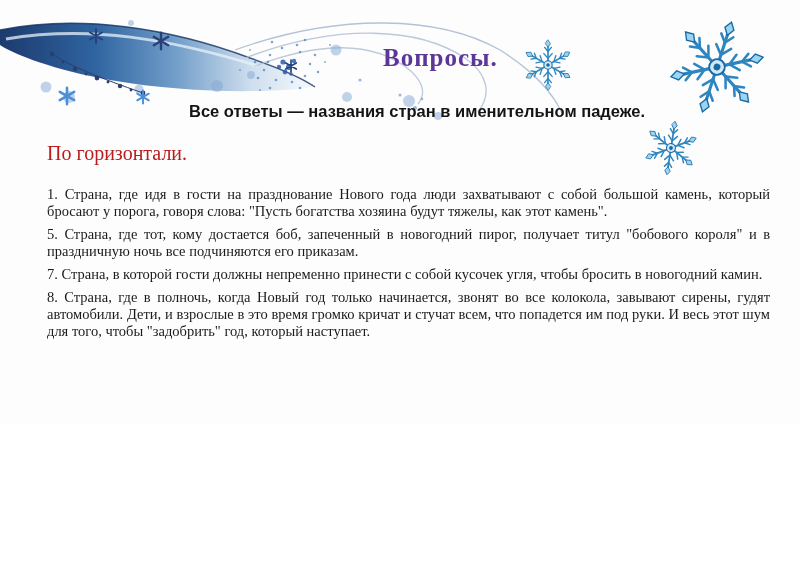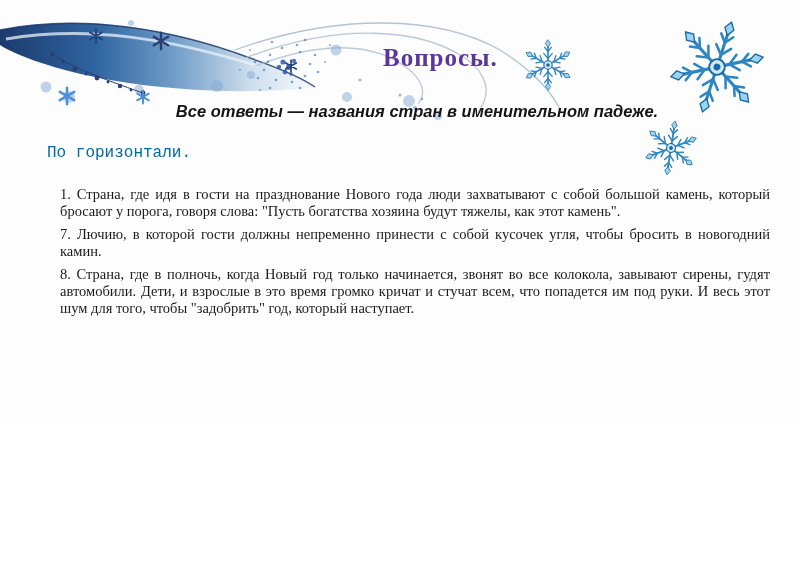--- a/index.html
+++ b/index.html
@@ -19,36 +19,36 @@
     font-family:"Liberation Serif", serif;
     font-weight:bold;font-size:25px;line-height:28px;
     letter-spacing:1px;color:#5c3799;
   }
   
   .subtitle{
     position:absolute;left:0;top:101px;width:800px;
     padding-left:34px;box-sizing:border-box;
     text-align:center;
     font-family:"Liberation Sans", sans-serif;
-    font-style:italic;font-weight:bold;
+    font-weight:bold;
     font-size:16.5px;line-height:20px;color:#141414;
   }
   
   .section-heading{
     position:absolute;left:47px;top:144px;
-    font-family:Liberation Mono, monospace;
-    font-size:16px;line-height:19px;color:#0369a1;
+    font-family:Liberation Serif, serif;
+    font-size:20px;line-height:19px;color:#b91c1c;
   }
   
   .questions{
     position:absolute;left:47px;top:186px;width:723px;
     color:#1b1b1b;
   }
   .questions p{
-    margin:0 0 6px 13px;
+    margin:0 0 6px 0;
     font-family:"Liberation Serif", serif;
     font-size:14.5px;line-height:17px;
     text-align:justify;
   }
 </style>
 </head>
 <body>
 
 <div class="page">
 
@@ -183,17 +183,18 @@
     </svg>
 
   <div class="page-title">Вопросы.</div>
 
   <div class="subtitle">Все ответы — названия стран в именительном падеже.</div>
 
   <div class="section-heading">По горизонтали.</div>
 
   <div class="questions">
     <p><span>1.</span> <span>Страна, где идя в гости на празднование Нового года люди захватывают с собой большой камень, который бросают у порога, говоря слова: "Пусть богатства хозяина будут тяжелы, как этот камень".</span></p>
-    <p><span>7.</span> <span>Лючию, в которой гости должны непременно принести с собой кусочек угля, чтобы бросить в новогодний камин.</span></p>
+    <p><span>5.</span> <span>Страна, где тот, кому достается боб, запеченный в новогодний пирог, получает титул "бобового короля" и в праздничную ночь все подчиняются его приказам.</span></p>
+    <p><span>7.</span> <span>Страна, в которой гости должны непременно принести с собой кусочек угля, чтобы бросить в новогодний камин.</span></p>
     <p><span>8.</span> <span>Страна, где в полночь, когда Новый год только начинается, звонят во все колокола, завывают сирены, гудят автомобили. Дети, и взрослые в это время громко кричат и стучат всем, что попадется им под руки. И весь этот шум для того, чтобы "задобрить" год, который наступает.</span></p>
   </div>
 
 </div>
 
 </body></html>

